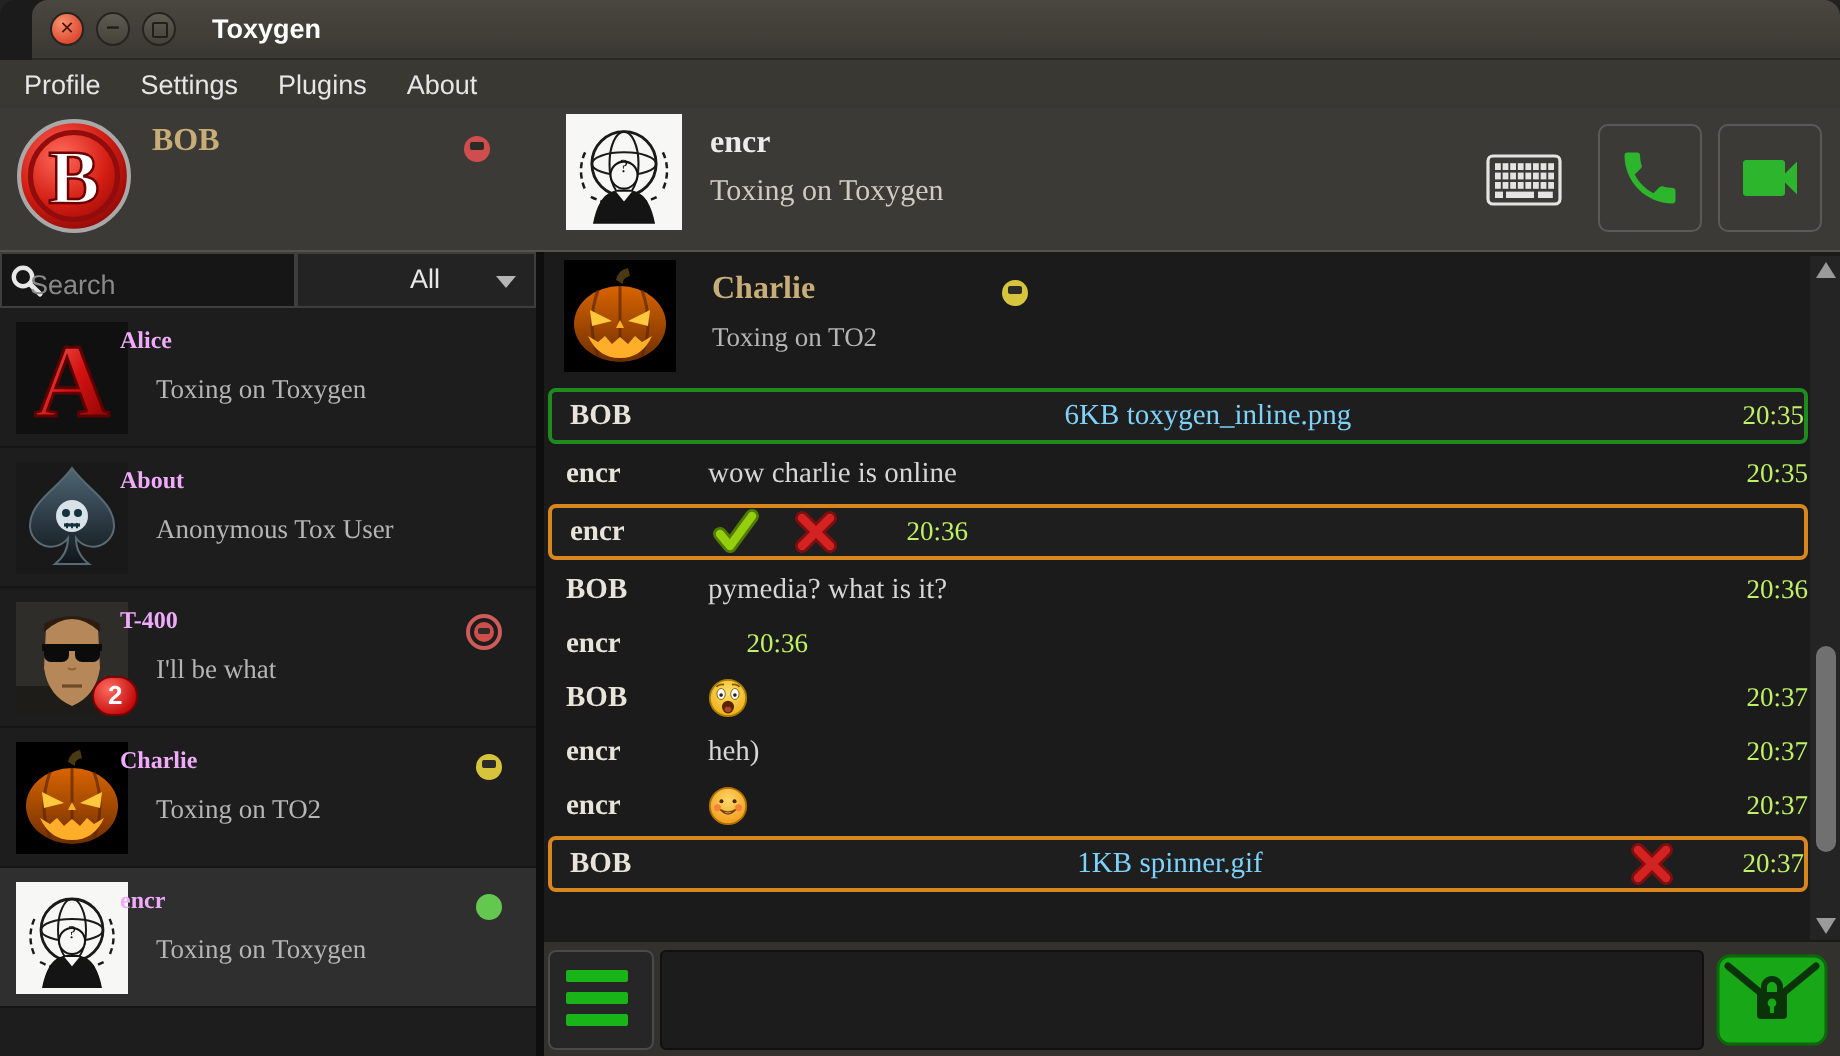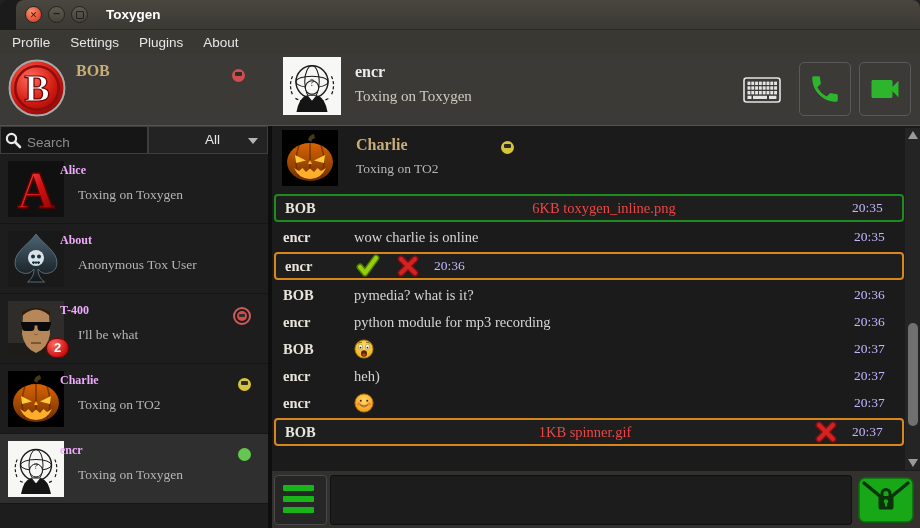--- a/index.html
+++ b/index.html
@@ -57,21 +57,21 @@
     align-items:center;justify-content:center;}
   .ring .dot{width:10px;height:10px;}
   .ring .dot::after{left:2px;top:3px;width:6px;height:2.5px;}
 
   
   .sidebar{position:absolute;left:0;top:126px;width:268px;height:402px;background:#1d1d1d;}
   .divider{position:absolute;left:268px;top:126px;width:4px;height:402px;background:#0e0e0e;}
   .searchrow{display:flex;height:28px;}
   .searchbox{position:relative;width:148px;height:28px;background:#161616;border:1px solid #3e3e3e;}
   .searchbox svg{position:absolute;left:4px;top:5px;}
-  .searchbox input{position:absolute;left:24px;top:1px;width:118px;height:28px;background:transparent;
+  .searchbox input{position:absolute;left:12px;top:1px;width:118px;height:28px;background:transparent;
     border:none;outline:none;color:#ddd;font-size:13.5px;font-family:inherit;}
   .searchbox input::placeholder{color:#8a8a8a;}
   .filter{position:relative;flex:1;height:28px;background:#232323;border:1px solid #3e3e3e;
     color:#e8e8e8;font-size:13.5px;line-height:26px;padding-left:9px;cursor:pointer;text-align:center;}
   .filter .caret{position:absolute;right:9px;top:11px;width:0;height:0;
     border-left:5px solid transparent;border-right:5px solid transparent;border-top:6px solid #b5b5b5;}
   .contact{position:relative;height:70px;border-bottom:1px solid #151515;background:#1d1d1d;cursor:pointer;}
   .contact.selected{background:#2f2f2f;}
   .c-avatar{position:absolute;left:8px;top:7px;width:56px;height:56px;}
   .c-name{position:absolute;left:60px;top:9px;font-size:12px;font-weight:bold;color:#f0abfc;}
@@ -89,26 +89,26 @@
   .b-statusicon{position:absolute;left:229px;top:14px;}
   .b-status{position:absolute;left:84px;top:35px;font-size:13.5px;color:#b5b5b5;}
 
   .messages{position:absolute;left:2px;top:66px;width:630px;bottom:58px;overflow:hidden;}
   .msg{display:flex;align-items:center;min-height:26px;margin:1px 0;color:#d6d6d6;font-size:14.5px;}
   .msg.bordered{min-height:28px;border:2px solid;border-radius:4px;margin:2px 0;background:#1e1e1e;}
   .msg.b-green{border-color:#1f8b1f;}
   .msg.b-orange{border-color:#d8871f;}
   .m-sender{width:80px;padding-left:9px;font-weight:bold;color:#e8e4da;flex:none;}
   .m-content{flex:1;white-space:nowrap;overflow:hidden;}
-  .m-content.file{text-align:center;color:#ef4444;}
+  .m-content.file{text-align:center;color:#7dd3fc;}
   .m-content svg{display:block;width:20px;height:20px;margin:2px 0;}
   .m-actions{display:flex;gap:16px;margin-right:14px;flex:none;}
   .action{width:24px;height:24px;cursor:pointer;}
   .action svg{width:24px;height:24px;display:block;}
-  .m-time{width:50px;text-align:left;color:#c4b5fd;font-size:13.5px;flex:none;}
+  .m-time{width:50px;text-align:right;color:#bef264;font-size:13.5px;flex:none;}
 
   .scrollbar{position:absolute;right:0;top:2px;width:15px;bottom:58px;background:#242424;}
   .sb-up{position:absolute;top:3px;left:2.5px;width:0;height:0;
     border-left:5px solid transparent;border-right:5px solid transparent;border-bottom:8px solid #9a9a9a;cursor:pointer;}
   .sb-down{position:absolute;bottom:3px;left:2.5px;width:0;height:0;
     border-left:5px solid transparent;border-right:5px solid transparent;border-top:8px solid #9a9a9a;cursor:pointer;}
   .sb-thumb{position:absolute;left:2.5px;width:10px;top:57%;height:30%;background:#707070;border-radius:5px;cursor:grab;}
 
   .bottombar{position:absolute;left:0;right:0;bottom:0;height:58px;background:#32312e;border-top:1px solid #1a1a1a;}
   .menu-btn{position:absolute;left:2px;top:4px;width:53px;height:50px;background:#262626;
@@ -399,21 +399,20 @@
     <div class="m-time">20:36</div>
   </div>
         <div class="msg">
     <div class="m-sender">BOB</div>
     <div class="m-content">pymedia? what is it?</div>
 
     <div class="m-time">20:36</div>
   </div>
         <div class="msg">
     <div class="m-sender">encr</div>
-    <div class="m-content">python module for mp3 recording</div>
 
     <div class="m-time">20:36</div>
   </div>
         <div class="msg">
     <div class="m-sender">BOB</div>
     <div class="m-content">
             <svg viewBox="0 0 22 22">
               <defs>
                 <radialGradient id="gee5" cx="50%" cy="35%" r="75%">
                   <stop offset="0" stop-color="#ffe06a"></stop>

